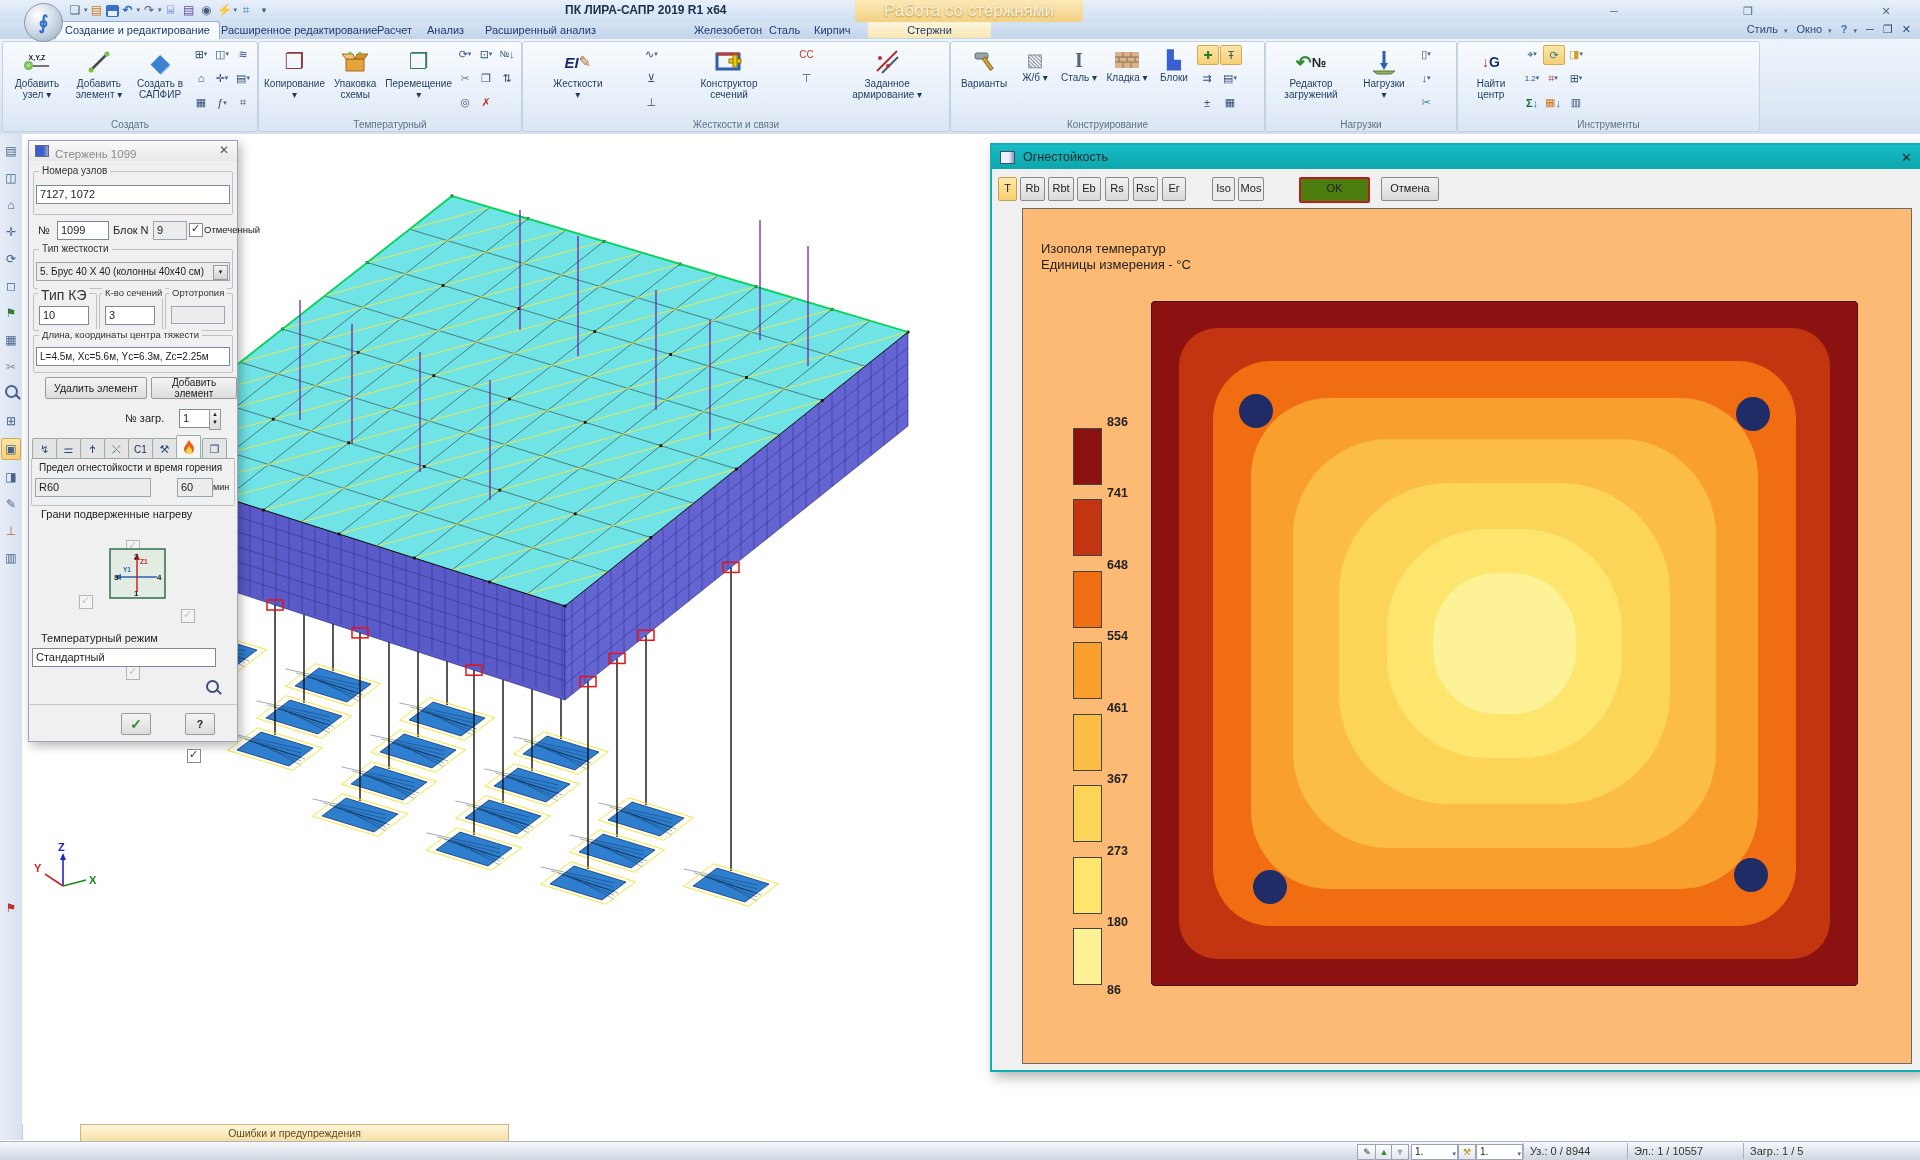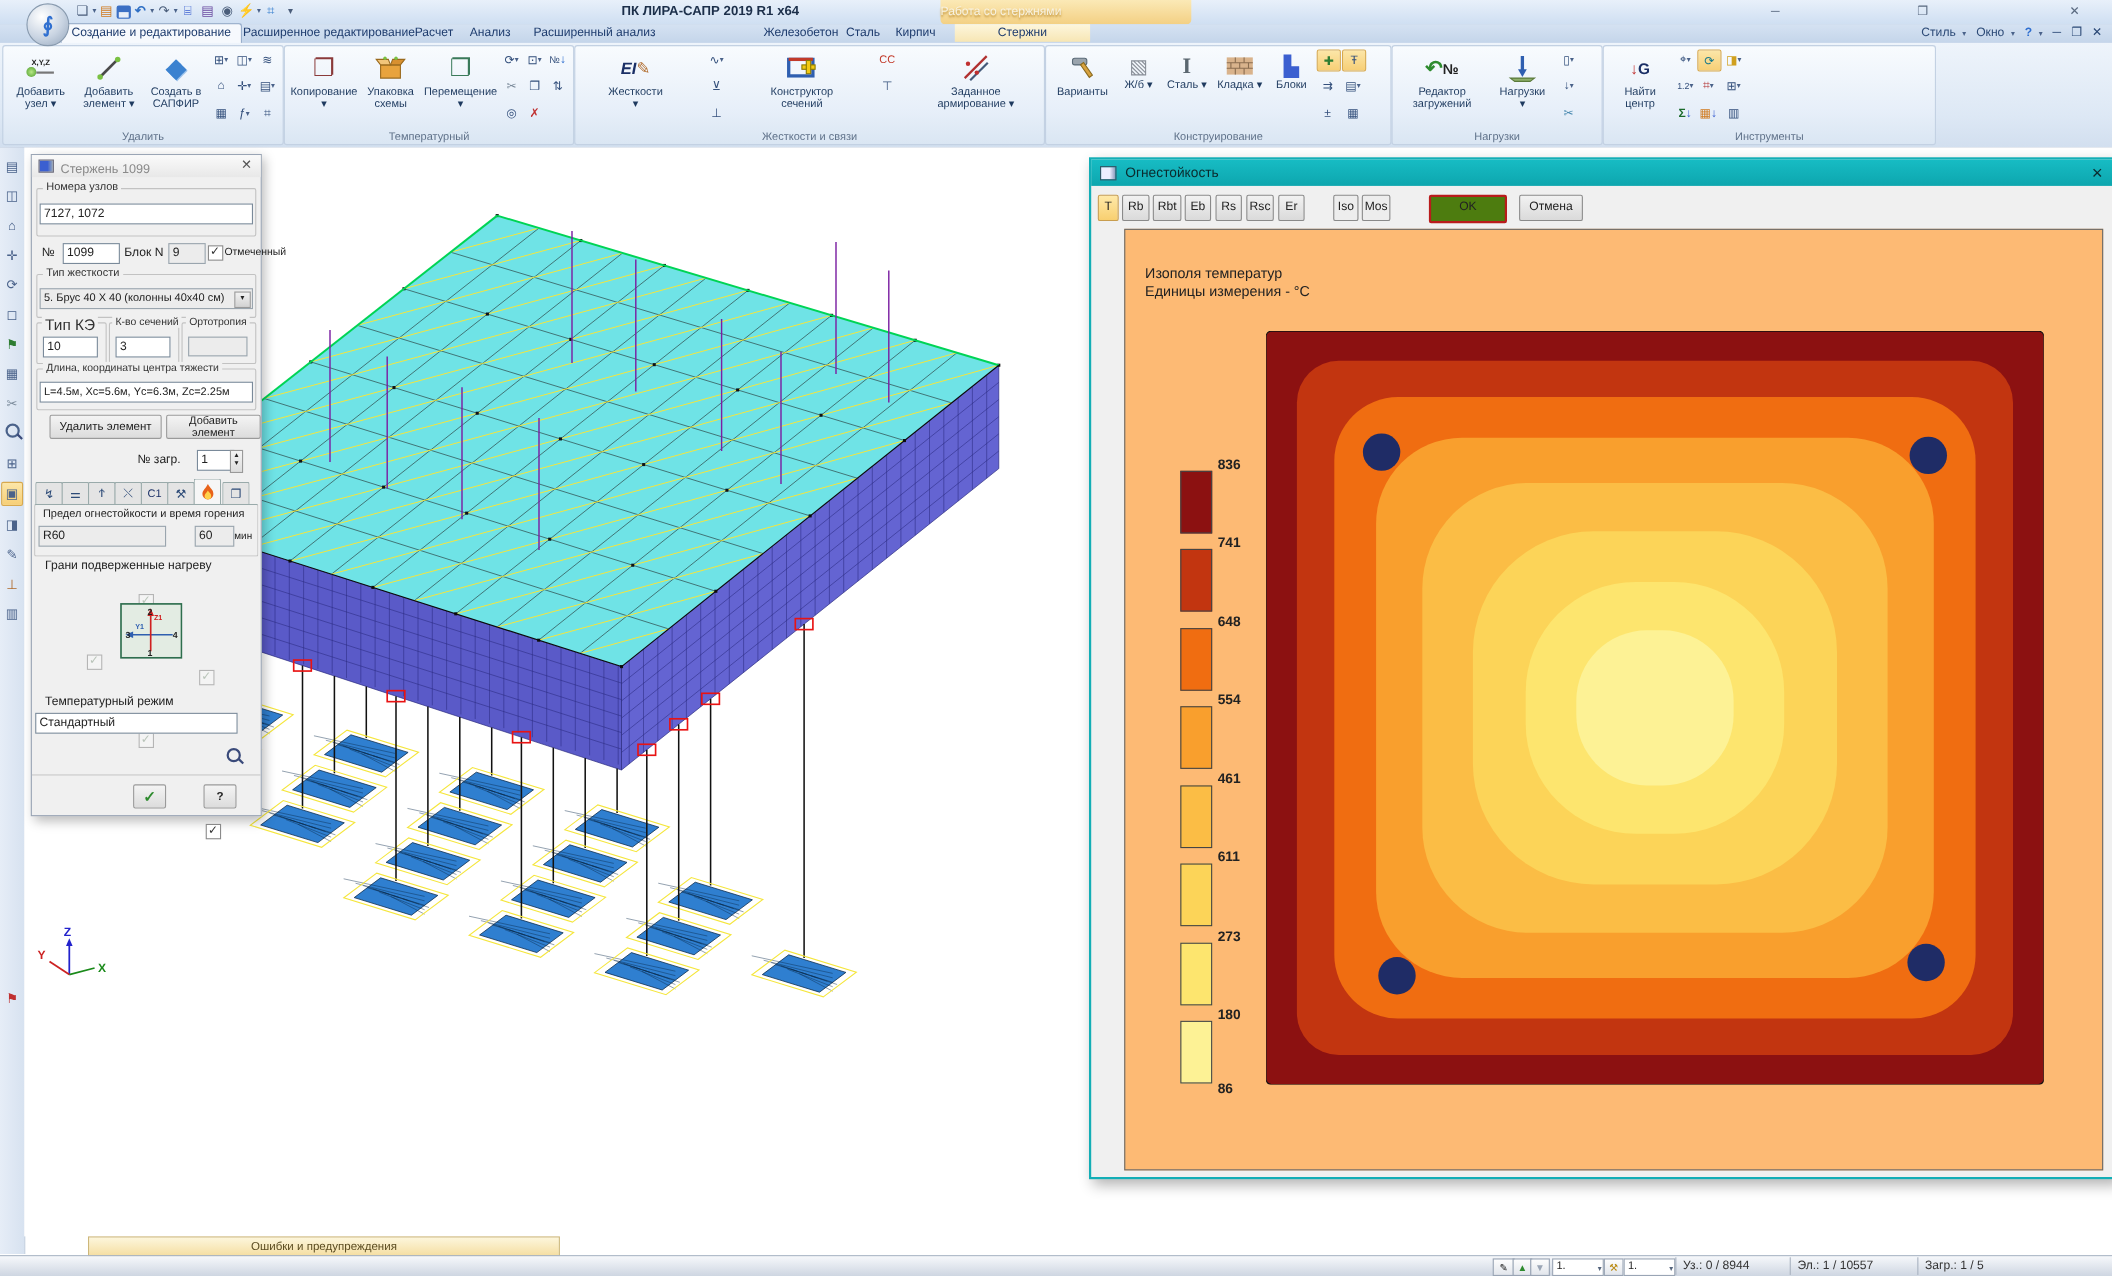--- a/index.html
+++ b/index.html
@@ -7,22 +7,22 @@
        font-family:"Liberation Sans",sans-serif;background:#fff;color:#222;font-size:11px}
   .abs{position:absolute}
   
   #titlebar{left:0;top:0;width:1920px;height:22px;
     background:linear-gradient(#e8f0fa,#cfdff2);border-bottom:1px solid #b5c6dd}
   #apptitle{left:565px;top:3px;font-weight:bold;font-size:12px;color:#1c2f4a}
   .qa-ico{display:inline-block;width:16px;height:16px;text-align:center;line-height:16px;font-size:12px;margin:0 1px;color:#4a5d7a}
   .qa-save{width:13px;height:12px;background:#3b6fc4;border-radius:2px;position:relative;margin-top:2px}
   .qa-save:after{content:"";position:absolute;left:2px;bottom:1px;width:9px;height:5px;background:#e8eef8}
   #ctxglow{left:855px;top:0;width:228px;height:22px;border-radius:0 0 4px 4px;
-    background:linear-gradient(#fbe9b6,#f3d084);text-align:left;line-height:22px;
-    color:#f8f3e2;text-shadow:0 1px 2px #b98a2e;font-size:11px}
+    background:linear-gradient(#fbe9b6,#f3d084);text-align:center;line-height:22px;
+    color:#f8f3e2;text-shadow:0 1px 2px #b98a2e;font-size:17px}
   .winbtn{width:28px;height:14px;text-align:center;line-height:14px;color:#5a6a80;font-size:11px}
   
   #tabrow{left:0;top:22px;width:1920px;height:17px;background:linear-gradient(#d5e2f2,#c4d5ea);
     border-bottom:1px solid #a8bcd6}
   .tab{position:absolute;top:0;height:16px;line-height:16px;color:#1e3c6e;font-size:11px;padding:0 9px;white-space:nowrap}
   .tab.active{background:#f6f9fd;border:1px solid #98aecb;border-bottom:none;border-radius:3px 3px 0 0;top:-1px;height:18px;font-weight:normal}
   .tab.ctx{background:linear-gradient(#fdf6dd,#f7e6b4)}
   #tr-right{right:6px;top:1px;color:#2c4a77;font-size:11px}
   #tr-right span{margin:0 3px}
   
@@ -204,21 +204,21 @@
           </div>
         <div class="mini">
             <span>▤</span>
             <span class="dd">▾</span>
           </div>
         <div class="mini">
             <span>⌗</span>
           </div>
       </div>
     </div>
-    <div class="rg-label">Удалить</div>
+    <div class="rg-label">Создать</div>
   </div>
 
   <div class="rgroup" style="left:258px;width:262px">
     <div class="rg-body">
       <div class="bigbtn" style="width:68px">
         <div class="bb-ico">
             <span style="font-size:22px;color:#8a3a3a">❐</span>
           </div>
         <div class="bb-lbl">Копирование
 ▾</div>
@@ -1133,21 +1133,21 @@
     <div class="legsw" style="top: 433px; background: rgb(249, 159, 45);"></div>
     <div class="legsw" style="top: 505px; background: rgb(251, 189, 69);"></div>
     <div class="legsw" style="top: 576px; background: rgb(252, 212, 88);"></div>
     <div class="legsw" style="top: 648px; background: rgb(253, 229, 110);"></div>
     <div class="legsw" style="top: 719px; background: rgb(253, 242, 149);"></div>
     <div class="leglab" style="top:206px">836</div>
     <div class="leglab" style="top:277px">741</div>
     <div class="leglab" style="top:349px">648</div>
     <div class="leglab" style="top:420px">554</div>
     <div class="leglab" style="top:492px">461</div>
-    <div class="leglab" style="top:563px">611</div>
+    <div class="leglab" style="top:563px">367</div>
     <div class="leglab" style="top:635px">273</div>
     <div class="leglab" style="top:706px">180</div>
     <div class="leglab" style="top:774px">86</div>
 
     <svg class="abs" style="left:128px;top:92px" width="707" height="685">
       <rect x="0" y="0" width="707" height="685" rx="5" stroke="#111" stroke-width="1" fill="#8C1111"></rect>
       <rect x="28" y="27" width="651" height="631" rx="38" fill="#C23510"></rect>
       <rect x="62" y="60" width="583" height="565" rx="58" fill="#F06D11"></rect>
       <rect x="100" y="97" width="507" height="491" rx="78" fill="#F99F2D"></rect>
       <rect x="142" y="138" width="423" height="409" rx="96" fill="#FBBD45"></rect>

